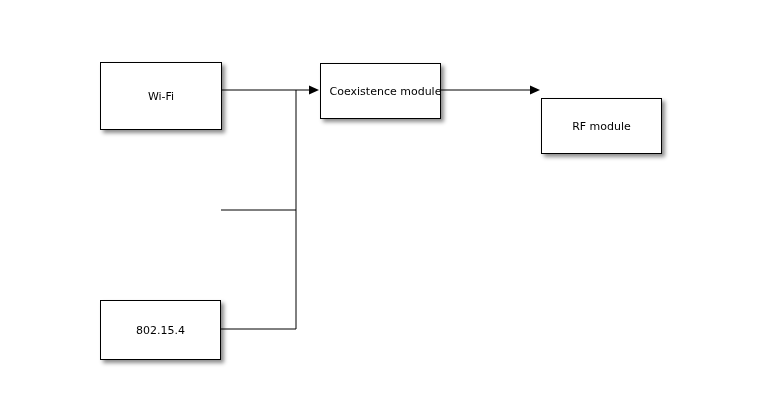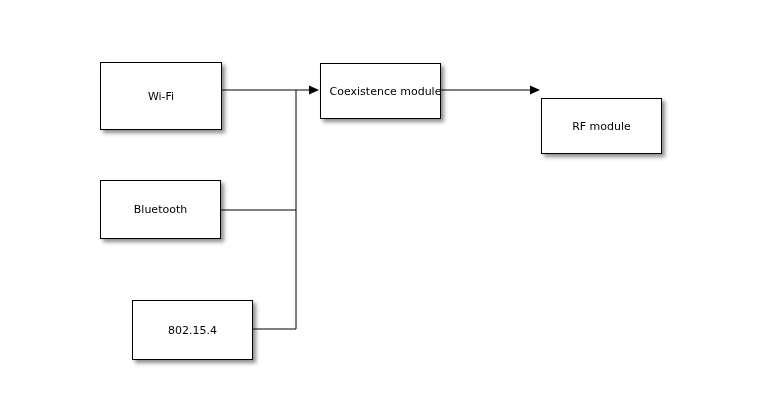--- a/index.html
+++ b/index.html
@@ -35,21 +35,21 @@
   }
   .node-label {
     font-size: 11px;
     color: var(--text, #000000);
     white-space: nowrap;
     text-align: center;
     letter-spacing: 0px;
   }
   #node-wifi        { left: 100px; top: 62px;  width: 122px; height: 68px; }
   #node-bluetooth   { left: 100px; top: 180px; width: 121px; height: 59px; }
-  #node-zigbee      { left: 100px; top: 300px; width: 121px; height: 60px; margin-left: 32px; }
+  #node-zigbee      { left: 100px; top: 300px; width: 121px; height: 60px; }
   #node-coexistence { left: 320px; top: 63px;  width: 121px; height: 56px; padding-left: 10px; }
   #node-rf          { left: 541px; top: 61px;  width: 121px; height: 56px; margin-top: 37px; }
 </style>
 </head>
 <body>
 
 <div class="canvas">
 
   <svg class="connector-layer" viewBox="0 0 760 420" xmlns="http://www.w3.org/2000/svg">
 
@@ -63,23 +63,20 @@
     <line x1="221" y1="329" x2="296" y2="329" stroke="#000000" stroke-width="1"></line>
 
     <line x1="441" y1="90" x2="531" y2="90" stroke="#000000" stroke-width="1"></line>
     <polygon points="540,90 530,85.5 530,94.5" fill="#000000"></polygon>
   </svg>
 
   <div class="node" id="node-wifi">
     <span class="node-label">Wi-Fi</span>
   </div>
 
-  <div class="node" id="node-bluetooth">
-    <span class="node-label">Bluetooth</span>
-  </div>
 
   <div class="node" id="node-zigbee">
     <span class="node-label">802.15.4</span>
   </div>
 
   <div class="node" id="node-coexistence">
     <span class="node-label">Coexistence module</span>
   </div>
 
   <div class="node" id="node-rf">

